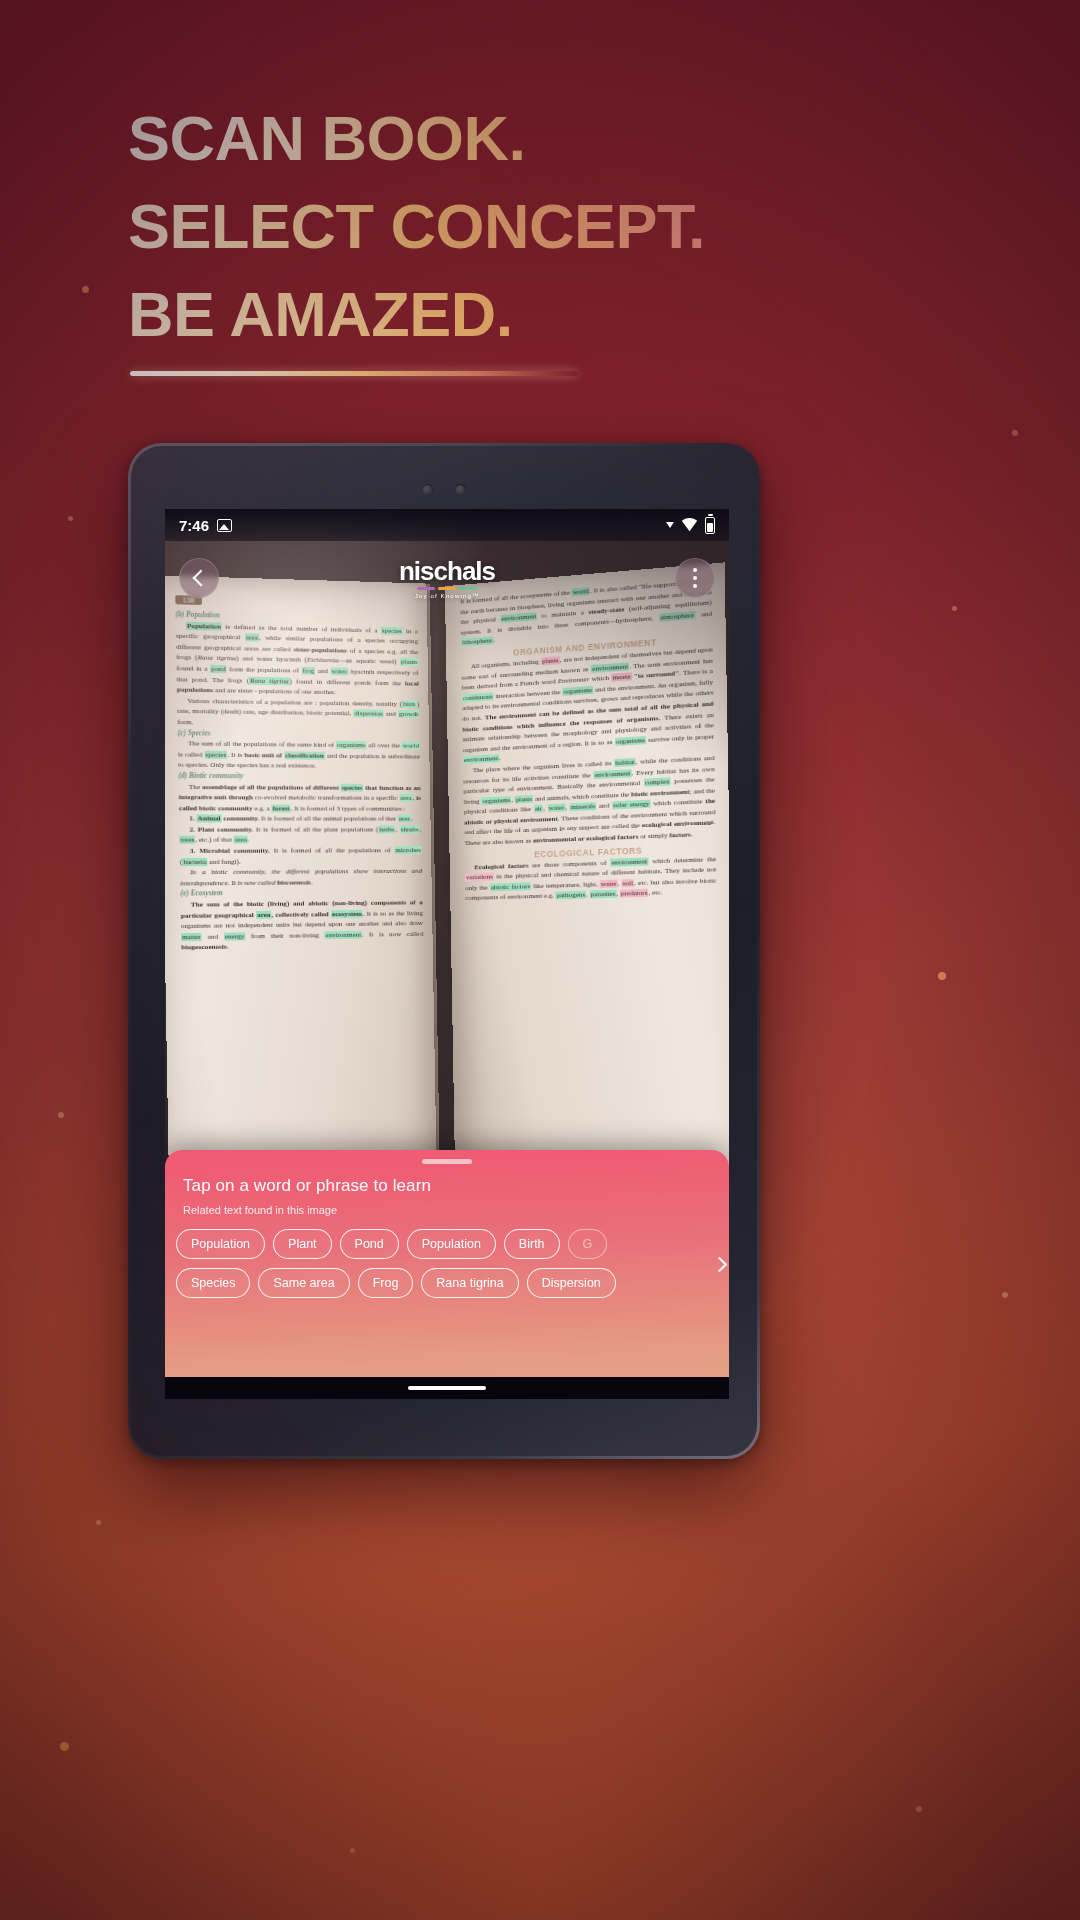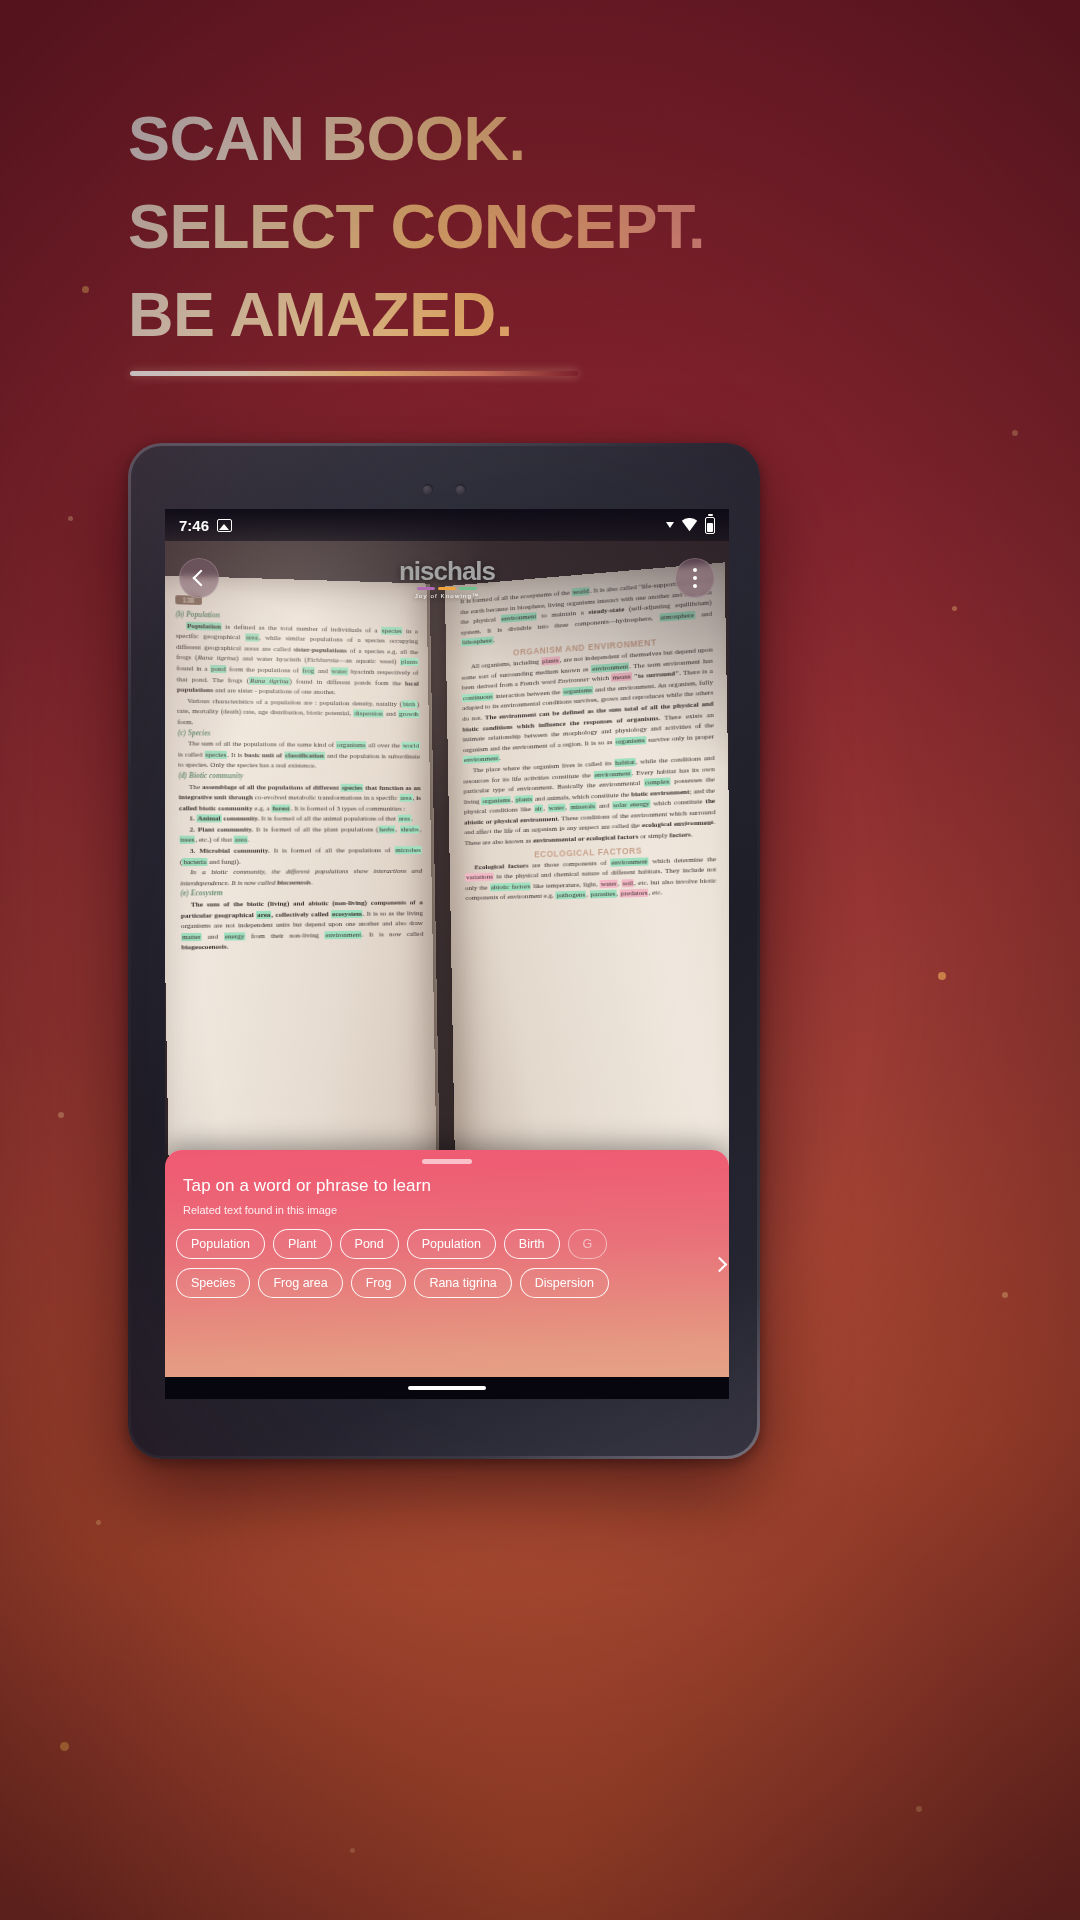--- a/index.html
+++ b/index.html
@@ -127,21 +127,21 @@
     display:flex; align-items:center; justify-content:space-between; padding:0 14px; }
   .circ-btn { width:40px; height:40px; border-radius:50%;
     background:rgba(128,96,112,.52); border:1px solid rgba(255,255,255,.16);
     display:flex; align-items:center; justify-content:center;
     backdrop-filter:blur(3px); }
   .chev-left { width:12px; height:12px; border-left:2.6px solid #fff; border-bottom:2.6px solid #fff;
     transform:rotate(45deg); margin-left:4px; }
   .dots { display:flex; flex-direction:column; gap:3.5px; align-items:center; }
   .dots span { width:4.2px; height:4.2px; background:#fff; border-radius:50%; display:block; }
   #logo-wrap { text-align:center; }
-  #logo-text { color:#a3a3a3; font-size:26px; font-weight:bold; letter-spacing:-1px; line-height:26px;
+  #logo-text { color:#ffffff; font-size:26px; font-weight:bold; letter-spacing:-1px; line-height:26px;
     text-shadow:0 1px 6px rgba(0,0,0,.5); }
   #logo-bars { display:flex; gap:3px; justify-content:center; margin:3px 0 2px; }
   .lbar { width:18px; height:3px; border-radius:2px; }
   #logo-tag { color:#fff; font-size:6.2px; letter-spacing:1.1px; text-shadow:0 1px 4px rgba(0,0,0,.55); }
 
   
   #sheet { position:absolute; left:0; bottom:22px; width:100%; height:227px;
     border-top-left-radius:17px; border-top-right-radius:17px; z-index:40;
     background:linear-gradient(178deg,#ef5a72 0%,#ee5f74 14%,#e9707a 42%,#e68a7e 70%,#e59b83 88%,#e4a285 100%);
     box-shadow:0 -6px 24px rgba(0,0,0,.35); overflow:hidden; }
@@ -300,21 +300,21 @@
           <div class="chip-row">
             <span class="chip">Population</span>
             <span class="chip">Plant</span>
             <span class="chip">Pond</span>
             <span class="chip">Population</span>
             <span class="chip">Birth</span>
             <span class="chip" style="opacity:.55;">G</span>
           </div>
           <div class="chip-row">
             <span class="chip">Species</span>
-            <span class="chip">Frog area</span>
+            <span class="chip">Same area</span>
             <span class="chip">Frog</span>
             <span class="chip">Rana tigrina</span>
             <span class="chip">Dispersion</span>
           </div>
           <div id="chip-next"></div>
         </div>
       </div>
 
       <div id="gesture">
         <div id="gesture-bar"></div>

